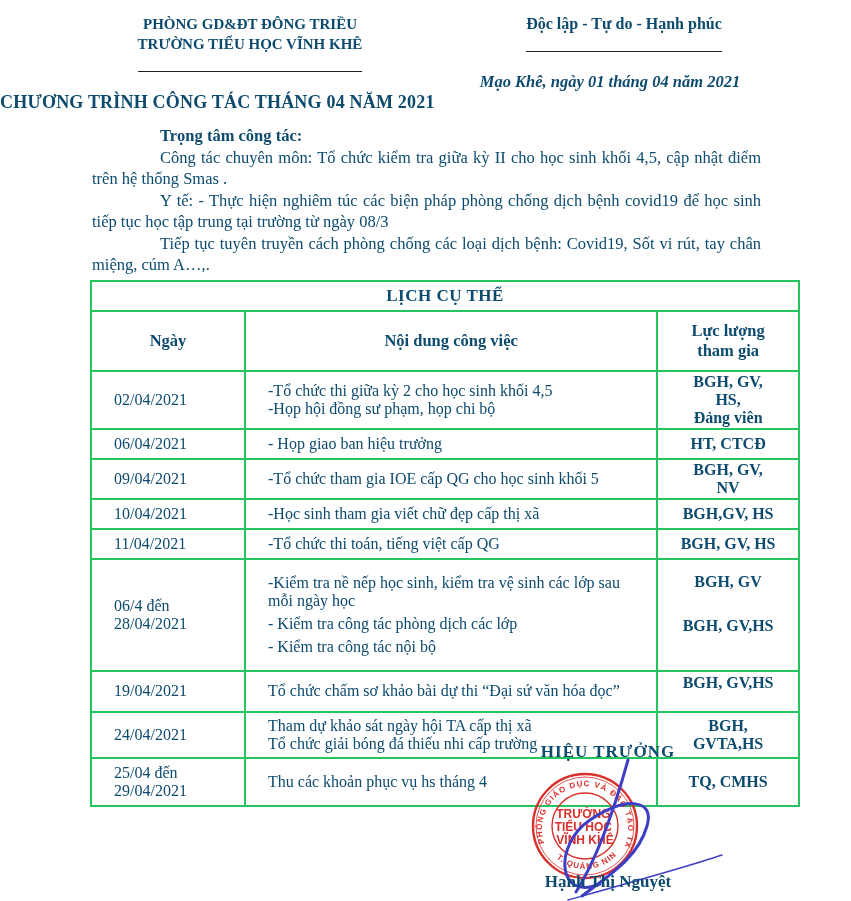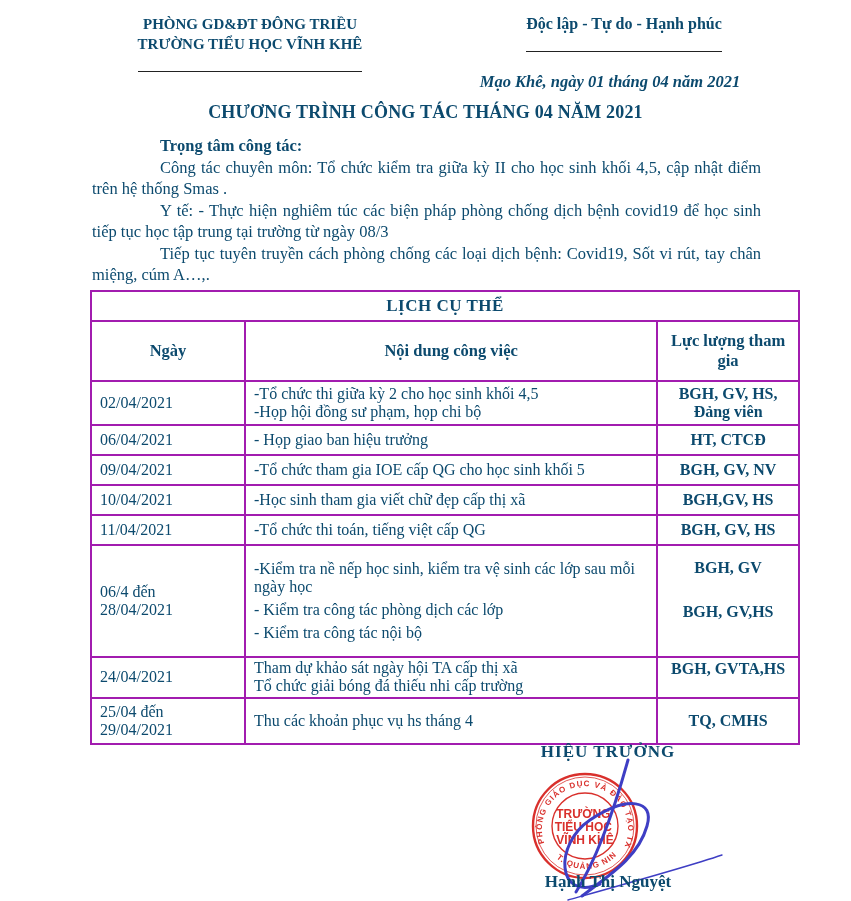--- a/index.html
+++ b/index.html
@@ -13,28 +13,28 @@
   }
   
   .nat-header{display:flex;padding-top:14px;}
   .hdr-left{margin-left:90px;width:320px;text-align:center;font-weight:bold;font-size:15px;line-height:20px;}
   .hdr-right{margin-left:38px;width:352px;text-align:center;font-weight:bold;font-size:15px;line-height:20px;}
   .hdr-right .motto{font-size:16px;}
   .u{display:inline-block;border-bottom:1.6px solid #222;padding-bottom:17px;text-align:center;}
   .dateline{margin-left:380px;width:460px;text-align:center;
             font-style:italic;font-weight:bold;font-size:16.5px;}
   
-  .doc-title{margin-top:10px;text-align:center;font-weight:bold;font-size:18px;letter-spacing:.2px;}
+  .doc-title{text-align:left;font-weight:bold;font-size:18px;letter-spacing:.2px;}
   
   .intro{margin:12px 90px 0 92px;font-size:16.5px;line-height:21.5px;text-align:justify;}
   .intro p{margin:0;text-indent:68px;}
   .intro .lead{font-weight:bold;}
   
   table.sched{border-collapse:collapse;width:710px;margin:4px 0 0 90px;font-size:16px;table-layout:fixed;}
-  table.sched td,table.sched th{border:2px solid #a21caf;padding:1px 8px;vertical-align:middle;margin-left:24px;}
+  table.sched td,table.sched th{border:2px solid #22c55e;padding:1px 22px;vertical-align:middle;margin-left:24px;}
   .caption-cell{font-weight:bold;font-size:17px;text-align:center;height:26px;letter-spacing:.5px;}
   table.sched th{font-weight:bold;text-align:center;height:56px;font-size:16.5px;}
   .w-date{width:151px;} .w-content{width:404px;} .w-forces{width:139px;}
   td.col-date{text-align:left;}
   td.col-content{text-align:left;}
   td.col-forces{text-align:center;font-weight:bold;}
   tbody tr:nth-child(1) td{height:40px;}
   tbody tr:nth-child(2) td,tbody tr:nth-child(3) td,
   tbody tr:nth-child(4) td,tbody tr:nth-child(5) td{height:26px;}
   tbody tr:nth-child(6) td{height:96px;}
@@ -163,20 +163,31 @@
             <div>- Kiểm tra công tác phòng dịch các lớp</div>
             <div>- Kiểm tra công tác nội bộ</div>
           </td>
           <td class="col-forces">
             <div>BGH, GV</div>
             <div>BGH, GV,HS</div>
           </td>
         </tr>
         <tr>
           <td class="col-date">
+            <div>19/04/2021</div>
+          </td>
+          <td class="col-content">
+            <div>Tổ chức chấm sơ khảo bài dự thi “Đại sứ văn hóa đọc”</div>
+          </td>
+          <td class="col-forces">
+            <div>BGH, GV,HS</div>
+          </td>
+        </tr>
+        <tr>
+          <td class="col-date">
             <div>24/04/2021</div>
           </td>
           <td class="col-content">
             <div>Tham dự khảo sát ngày hội TA cấp thị xã</div>
             <div>Tổ chức giải bóng đá thiếu nhi cấp trường</div>
           </td>
           <td class="col-forces">
             <div>BGH, GVTA,HS</div>
           </td>
         </tr>

